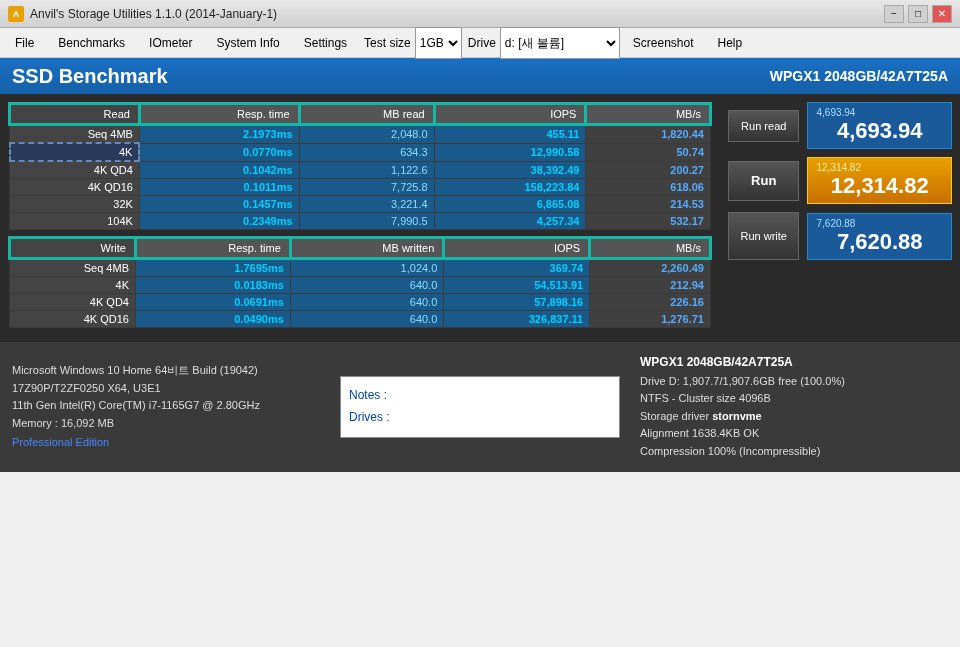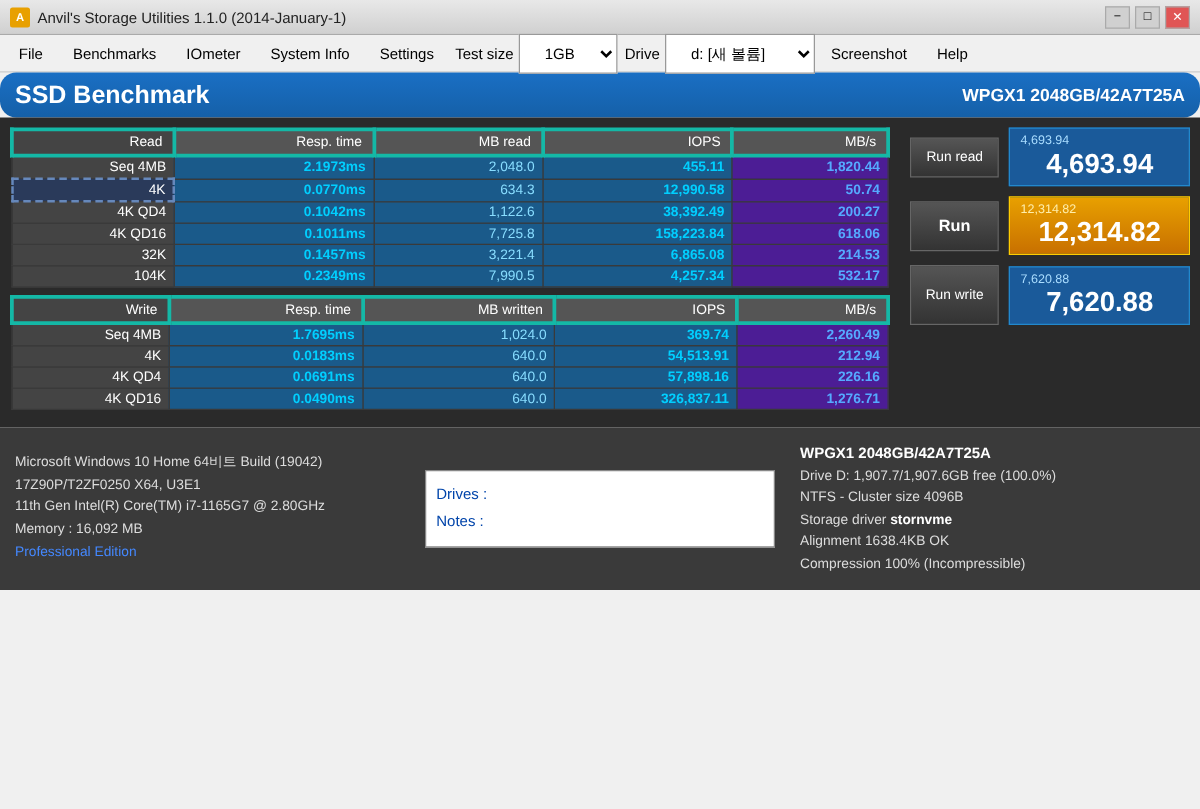--- a/index.html
+++ b/index.html
@@ -80,32 +80,31 @@
       align-items: center;
       gap: 4px;
       margin-left: 4px;
     }
     .menu-label { font-size: 12px; }
     .menu-select {
       height: 32px;
       font-size: 12px;
       border: 1px solid #999;
       background: white;
-      padding: 0 16px;
+      padding: 0 0;
     }
 
     
     .header-bar {
       background: linear-gradient(to bottom, #1a6fc4, #1560a8);
       height: 36px;
       display: flex;
       align-items: center;
       justify-content: space-between;
       padding: 0 12px;
-      border-radius: 13px;
     }
     .header-title {
       font-size: 20px;
       font-weight: bold;
       color: white;
     }
     .header-drive {
       font-size: 14px;
       font-weight: bold;
       color: white;
@@ -166,21 +165,21 @@
     .bench-table td.val-light-blue {
       background: #1a5a8a;
       color: #88ddff;
     }
     .bench-table td.val-iops {
       background: #1a5a8a;
       color: #00cfff;
       font-weight: bold;
     }
     .bench-table td.val-mbs {
-      background: #4c1d95;
+      background: #404040;
       color: #55aaff;
       font-weight: bold;
     }
 
     
     .right-panel {
       width: 240px;
       padding: 8px;
       display: flex;
       flex-direction: column;
@@ -475,22 +474,22 @@
 
 <div class="bottom-bar">
   <div class="bottom-left">
     <div>Microsoft Windows 10 Home 64비트 Build (19042)</div>
     <div>17Z90P/T2ZF0250 X64, U3E1</div>
     <div>11th Gen Intel(R) Core(TM) i7-1165G7 @ 2.80GHz</div>
     <div>Memory : 16,092 MB</div>
     <div class="professional-edition">Professional Edition</div>
   </div>
   <div class="bottom-mid">
+    <div>Notes :</div>
     <div>Drives :</div>
-    <div>Notes :</div>
   </div>
   <div class="bottom-right">
     <div class="drive-name">WPGX1 2048GB/42A7T25A</div>
     <div>Drive D: 1,907.7/1,907.6GB free (100.0%)</div>
     <div>NTFS - Cluster size 4096B</div>
     <div>
       <span>Storage driver </span><span class="storname">stornvme</span>
     </div>
     <div>Alignment 1638.4KB OK</div>
     <div>Compression 100% (Incompressible)</div>

